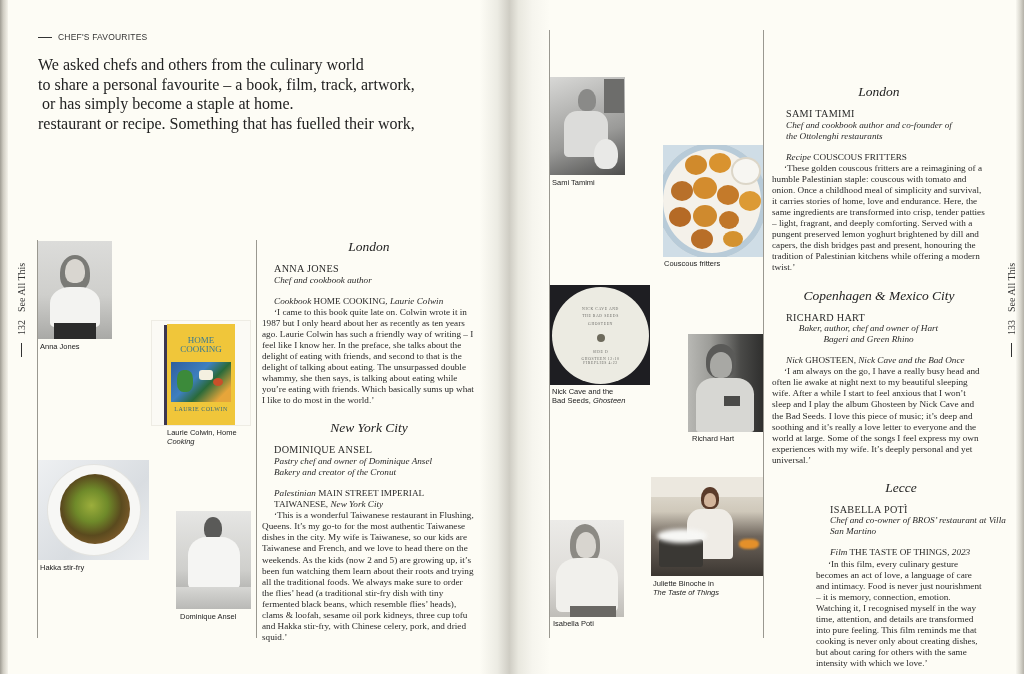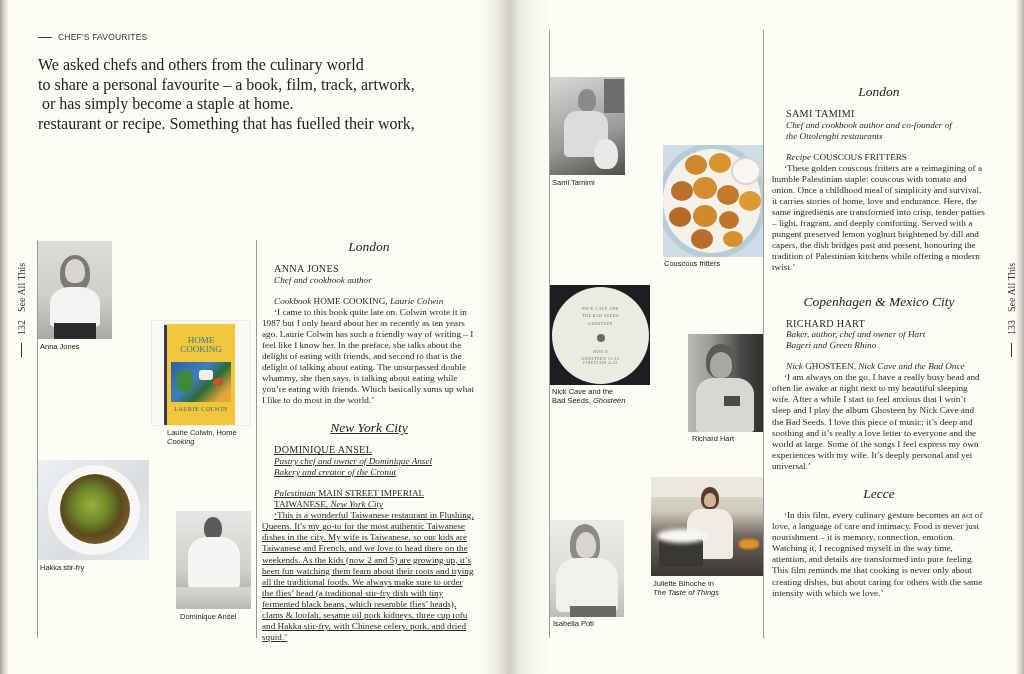--- a/index.html
+++ b/index.html
@@ -120,21 +120,21 @@
         <div class="role">Chef and cookbook author</div>
         <div class="fav">
           <i>Cookbook</i>
           <span>HOME COOKING,</span>
           <i>Laurie Colwin</i>
         </div>
       </div>
       <div class="body">‘I came to this book quite late on. Colwin wrote it in 1987 but I only heard about her as recently as ten years ago. Laurie Colwin has such a friendly way of writing – I feel like I know her. In the preface, she talks about the delight of eating with friends, and second to that is the delight of talking about eating. The unsurpassed double whammy, she then says, is talking about eating while you’re eating with friends. Which basically sums up what I like to do most in the world.’</div>
     </div>
 
-    <div class="section" style="margin-top:12px;text-decoration:underline;">
+    <div class="section" style="margin-top:12px;">
       <div class="city">New York City</div>
       <div style="padding-left:12px;">
         <div class="name">DOMINIQUE ANSEL</div>
         <div class="role" style="width:170px;">Pastry chef and owner of Dominique Ansel Bakery and creator of the Cronut</div>
         <div class="fav" style="width:170px;">
           <i>Palestinian</i>
           <span>MAIN STREET IMPERIAL TAIWANESE,</span>
           <i>New York City</i>
         </div>
       </div>
@@ -230,32 +230,41 @@
         <div class="name">SAMI TAMIMI</div>
         <div class="role" style="width:170px;">Chef and cookbook author and co-founder of the Ottolenghi restaurants</div>
         <div class="fav">
           <i>Recipe</i>
           <span>COUSCOUS FRITTERS</span>
         </div>
       </div>
       <div class="body">‘These golden couscous fritters are a reimagining of a humble Palestinian staple: couscous with tomato and onion. Once a childhood meal of simplicity and survival, it carries stories of home, love and endurance. Here, the same ingredients are transformed into crisp, tender patties – light, fragrant, and deeply comforting. Served with a pungent preserved lemon yoghurt brightened by dill and capers, the dish bridges past and present, honouring the tradition of Palestinian kitchens while offering a modern twist.’</div>
     </div>
 
-    <div class="section" style="margin-top:20px;">
+    <div class="section" style="margin-top:14px;">
       <div class="city">Copenhagen &amp; Mexico City</div>
       <div style="padding-left:14px;">
         <div class="name">RICHARD HART</div>
-        <div class="role" style="width:165px;">Baker, author, chef and owner of Hart Bageri and Green Rhino</div>
+        <div class="role" style="width:165px;text-align:center;">Baker, author, chef and owner of Hart Bageri and Green Rhino</div>
         <div class="fav">
           <i>Nick</i>
           <span>GHOSTEEN,</span>
           <i>Nick Cave and the Bad Once</i>
         </div>
       </div>
       <div class="body">‘I am always on the go, I have a really busy head and often lie awake at night next to my beautiful sleeping wife. After a while I start to feel anxious that I won’t sleep and I play the album Ghosteen by Nick Cave and the Bad Seeds. I love this piece of music; it’s deep and soothing and it’s really a love letter to everyone and the world at large. Some of the songs I feel express my own experiences with my wife. It’s deeply personal and yet universal.’</div>
     </div>
 
-    <div class="section" style="margin-top:6px;">
+    <div class="section" style="margin-top:6px;margin-left:44px;">
       <div class="city">Lecce</div>
+      <div style="padding-left:14px;">
+        <div class="name">ISABELLA POTÌ</div>
+        <div class="role" style="width:180px;">Chef and co-owner of BROS’ restaurant at Villa San Martino</div>
+        <div class="fav">
+          <i>Film</i>
+          <span>THE TASTE OF THINGS,</span>
+          <i>2023</i>
+        </div>
+      </div>
       <div class="body">‘In this film, every culinary gesture becomes an act of love, a language of care and intimacy. Food is never just nourishment – it is memory, connection, emotion. Watching it, I recognised myself in the way time, attention, and details are transformed into pure feeling. This film reminds me that cooking is never only about creating dishes, but about caring for others with the same intensity with which we love.’</div>
     </div>
   </div>
 </div>
 
 </body></html>

